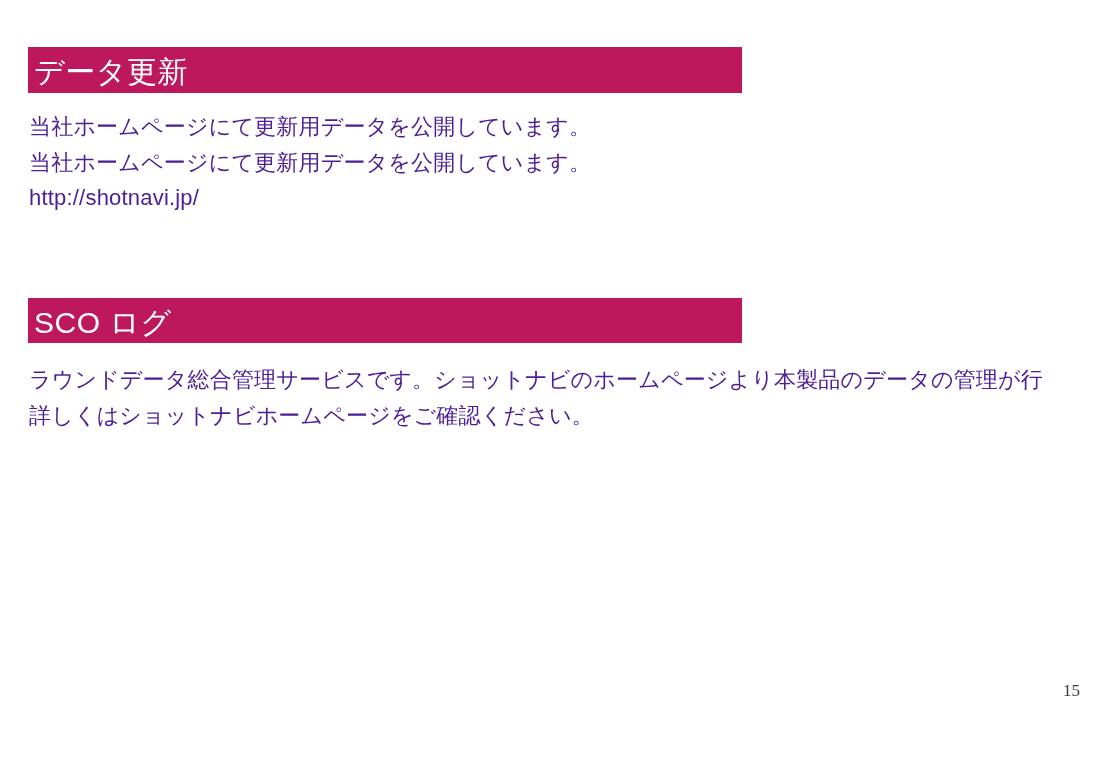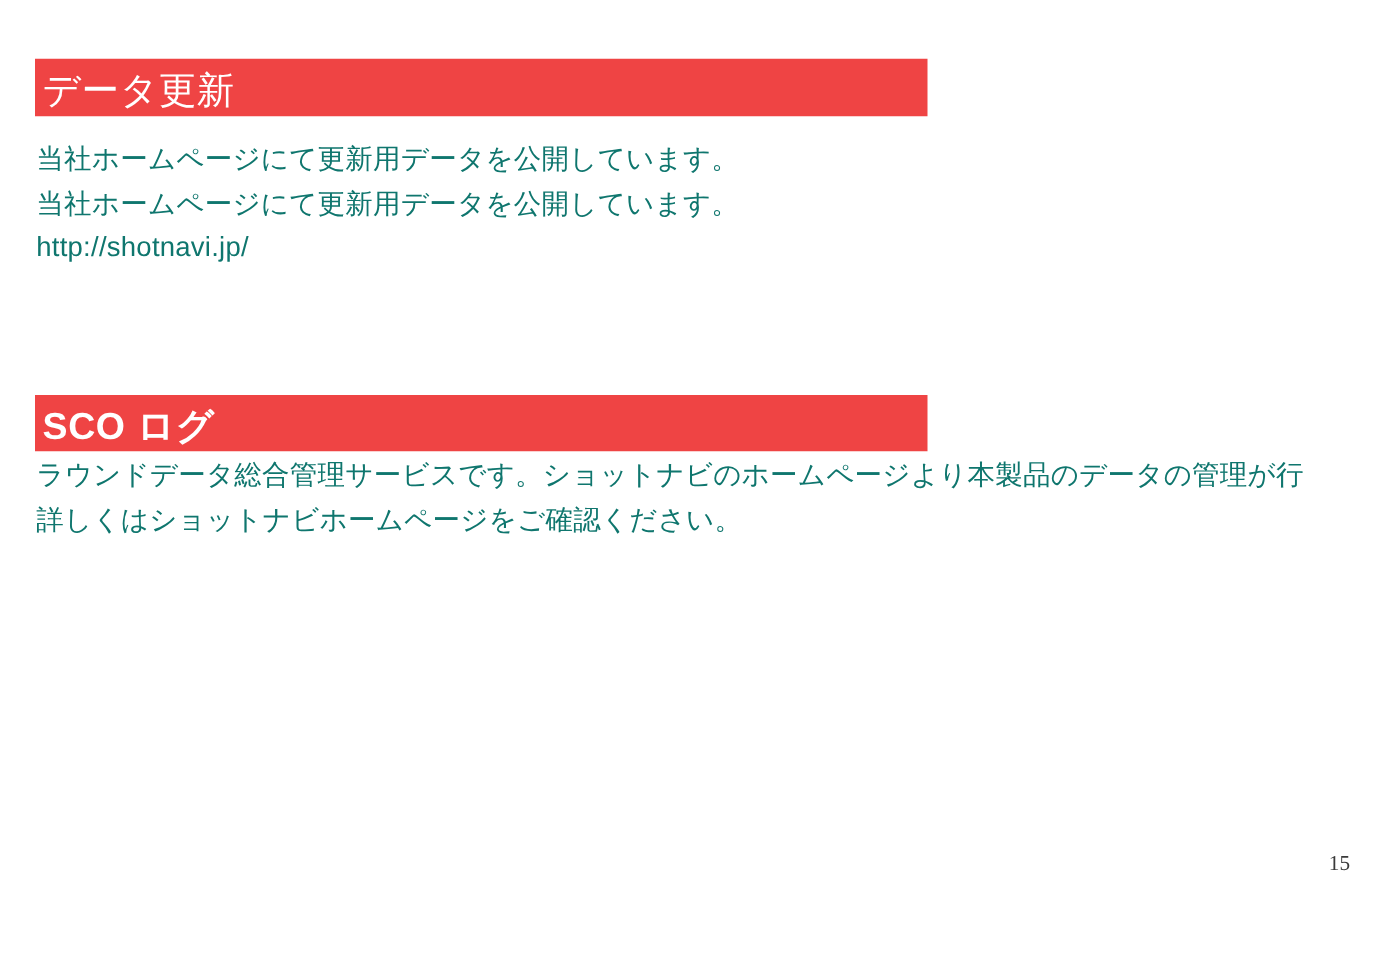--- a/index.html
+++ b/index.html
@@ -9,36 +9,36 @@
     width: 1100px;
     height: 762px;
     background: #ffffff;
     overflow: hidden;
     font-family: "Liberation Sans", "DejaVu Sans", sans-serif;
   }
   .section-bar {
     position: absolute;
     left: 28px;
     width: 714px;
-    background: #ef4444;
+    background: #be185d;
     color: #ffffff;
     display: flex;
     align-items: center;
     padding-left: 6px;
     padding-top: 5px;
     font-size: 30px;
     font-weight: 400;
     letter-spacing: 0.5px;
   }
   .bar-1 { top: 47px; height: 46px; }
-  .bar-2 { top: 316px; height: 45px; font-weight: bold; }
+  .bar-2 { top: 298px; height: 45px; }
   .para {
     position: absolute;
     left: 29px;
-    color: #0f766e;
+    color: #4c1d95;
     font-size: 22px;
     line-height: 35.5px;
     letter-spacing: 0.2px;
   }
   .para-1 { top: 109px; }
   .para-2 { top: 362px; }
   .para .line { white-space: nowrap; }
   .page-number {
     position: absolute;
     top: 681px;

